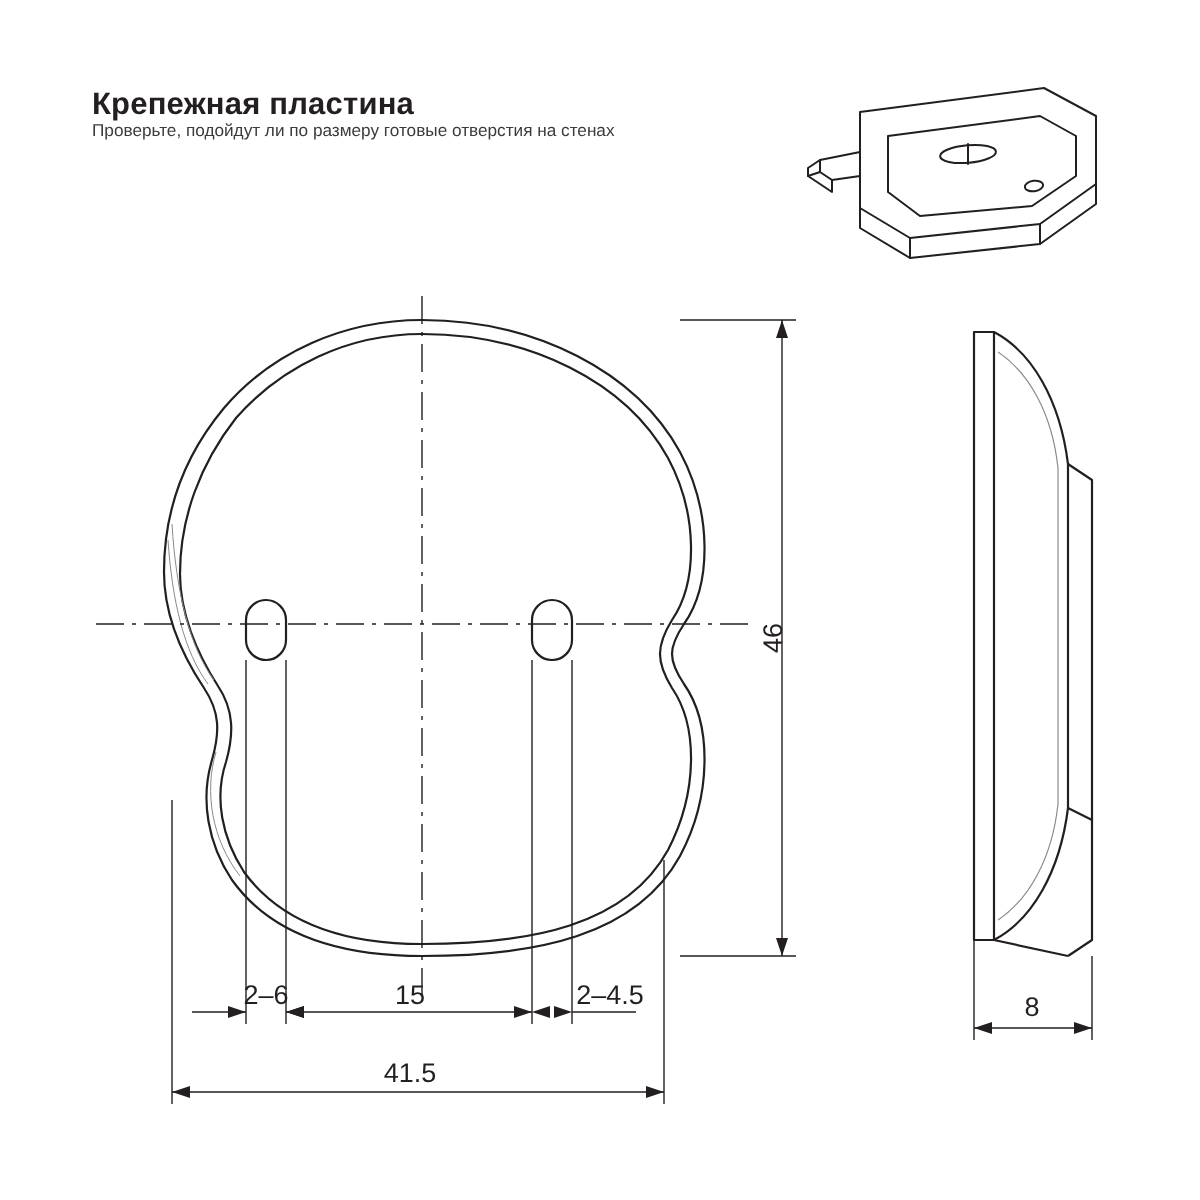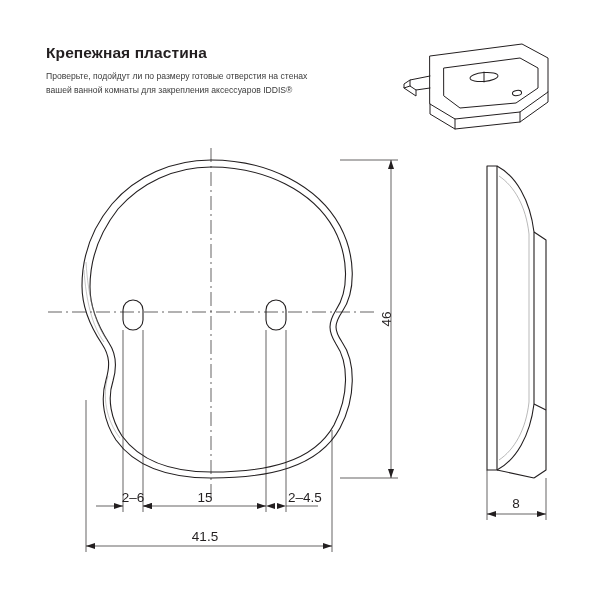--- a/index.html
+++ b/index.html
@@ -25,21 +25,21 @@
     left: 46px;
     top: 44px;
     font-size: 15.5px;
     font-weight: bold;
     letter-spacing: 0.1px;
     color: #231f20;
   }
   .subtitle {
     position: absolute;
     left: 46px;
-    top: 70px;
+    top: 59px;
     width: 330px;
     font-size: 8.6px;
     line-height: 13.5px;
     color: #3b3b3b;
   }
   svg.drawing {
     position: absolute;
     left: 0;
     top: 0;
     width: 600px;
@@ -52,21 +52,20 @@
   }
 </style>
 </head>
 <body>
 
 <div class="page">
 
   <div class="title">Крепежная пластина</div>
   <div class="subtitle">
     <div>Проверьте, подойдут ли по размеру готовые отверстия на стенах</div>
-    <div>вашей ванной комнаты для закрепления аксессуаров IDDIS®</div>
   </div>
 
   <svg class="drawing" viewBox="0 0 600 600">
 
     <g fill="none" stroke="#231f20" stroke-width="1" stroke-linejoin="round" stroke-linecap="round">
 
       <path d="M430 56 L522 44 L548 58 L548 92 L520 112 L455 119 L430 104 Z"></path>
 
       <path d="M430 104 L430 114 L455 129 L520 122 L548 102 L548 92"></path>
       <path d="M455 119 L455 129"></path>

